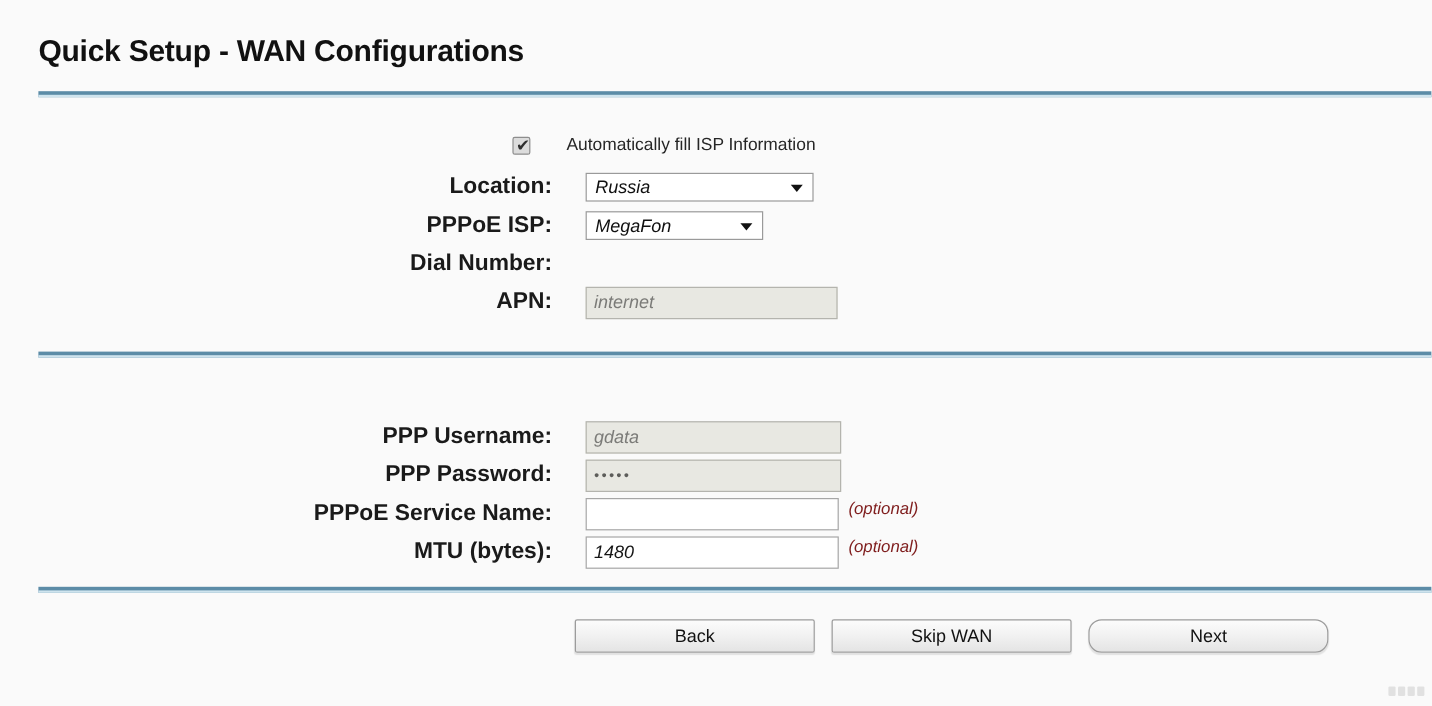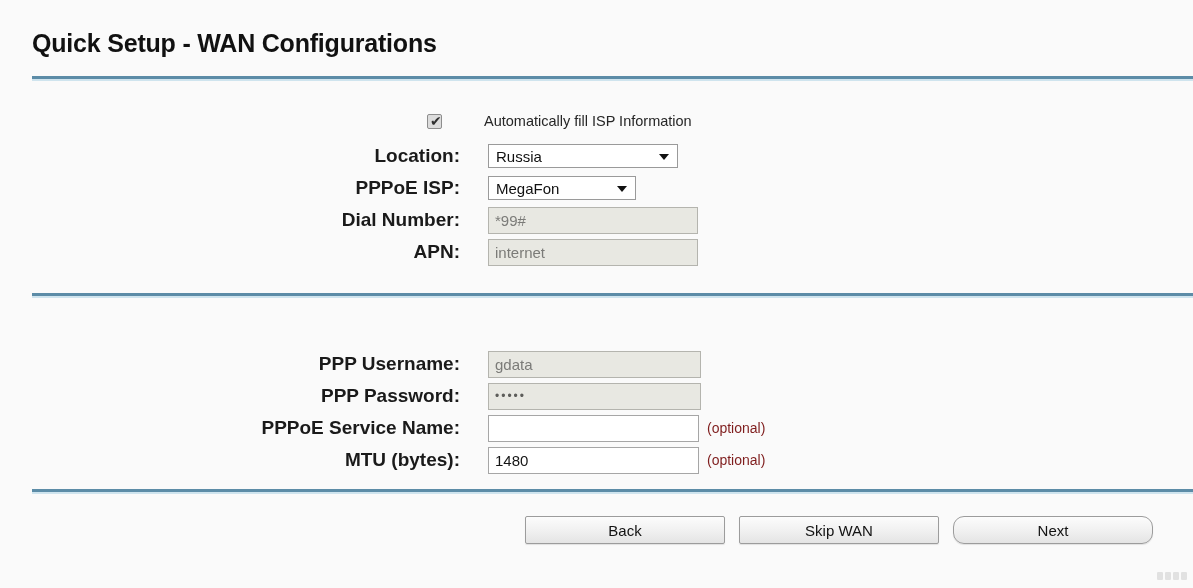--- a/index.html
+++ b/index.html
@@ -67,21 +67,22 @@
     padding-right: 0;
     font-size: 19px;
     font-weight: bold;
     color: #1a1a1a;
     white-space: nowrap;
   }
 
   .row-field {
     margin-left: 28px;
     display: flex;
-    align-items: center;
+    align-items: flex-start;
+    font-style: italic;
   }
 
   
   .checkbox-row { height: 26px; margin-bottom: 8px; }
   .checkbox-cell {
     width: 460px;
     display: flex;
     justify-content: flex-end;
     align-items: center;
   }
@@ -97,21 +98,21 @@
   }
   .checkbox .tick {
     position: absolute;
     left: 2px;
     top: -3px;
     font-size: 14px;
     line-height: 18px;
     color: #2f2f2f;
   }
   .checkbox-label {
-    margin-left: 24px;
+    margin-left: 12px;
     font-size: 14.5px;
     font-weight: normal;
     color: #262626;
     white-space: nowrap;
   }
 
   
   .select {
     position: relative;
     height: 24px;
@@ -177,21 +178,20 @@
     white-space: nowrap;
   }
 
   
   .button-bar {
     position: absolute;
     top: 516px;
     left: 479px;
     display: flex;
     align-items: center;
-    margin-left: 46px;
   }
   .btn {
     height: 28px;
     box-sizing: border-box;
     border: 1px solid #9c9c9c;
     border-radius: 2px;
     background: linear-gradient(to bottom, #fcfcfc 0%, #f1f1f1 50%, #e4e4e4 100%);
     font-family: "Liberation Sans", sans-serif;
     font-size: 15px;
     color: #121212;
@@ -257,23 +257,20 @@
       <div class="row-field">
         <div class="select" id="select-mobile-isp">
           <span class="select-value">MegaFon</span>
           <span class="arrow"></span>
         </div>
       </div>
     </div>
 
     <div class="form-row">
       <div class="row-label">Dial Number:</div>
-      <div class="row-field">
-        <div class="text-input disabled" id="input-dial-number">*99#</div>
-      </div>
     </div>
 
     <div class="form-row">
       <div class="row-label">APN:</div>
       <div class="row-field">
         <div class="text-input disabled" id="input-apn">internet</div>
       </div>
     </div>
 
   </div>

